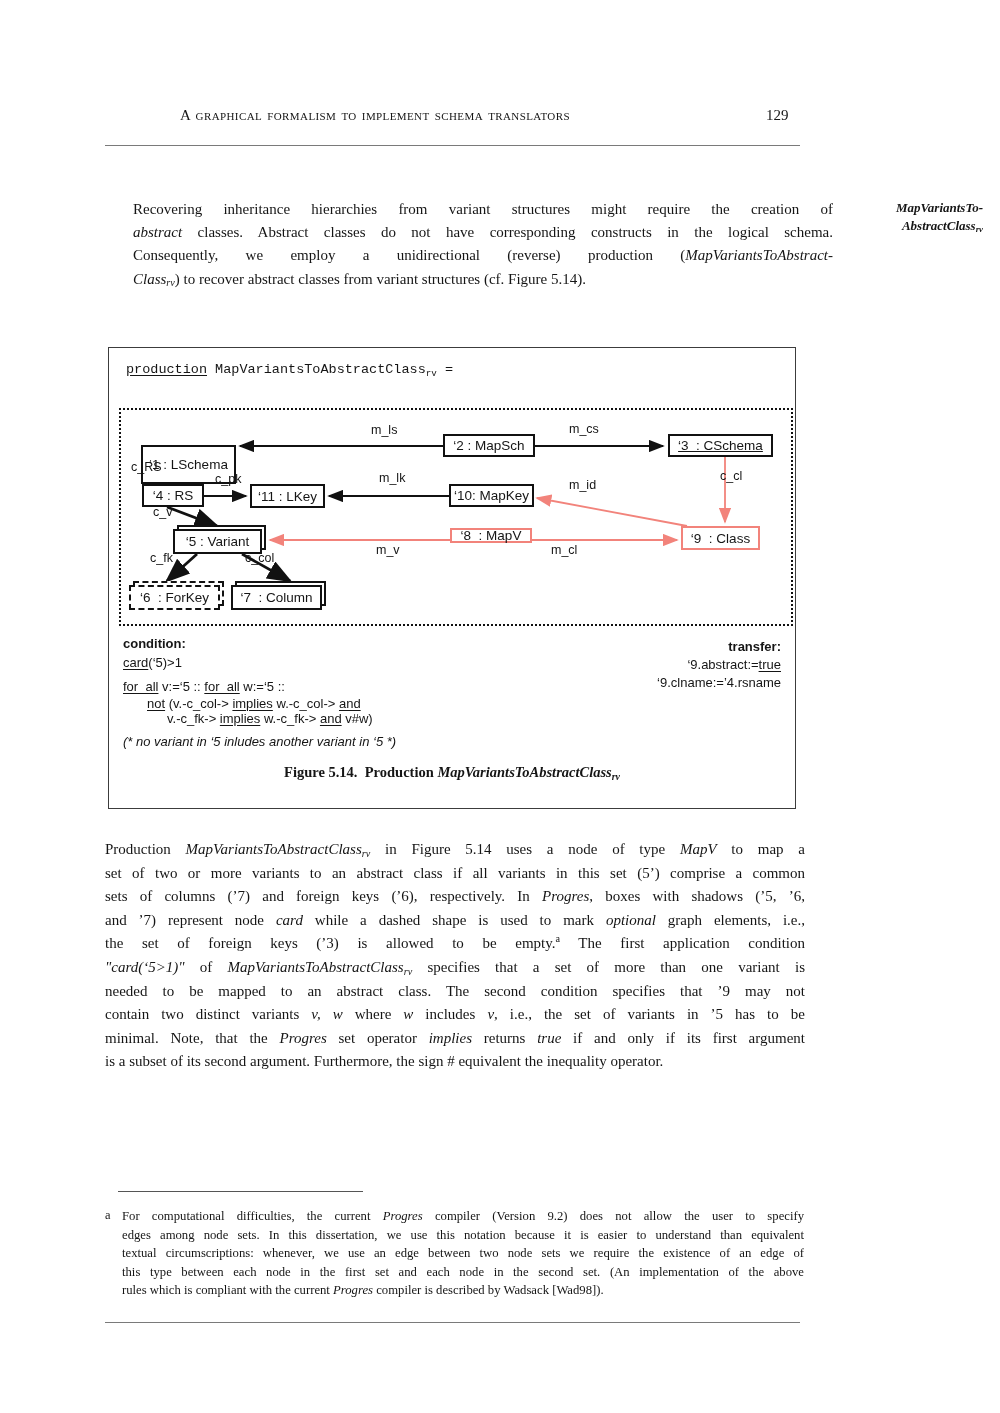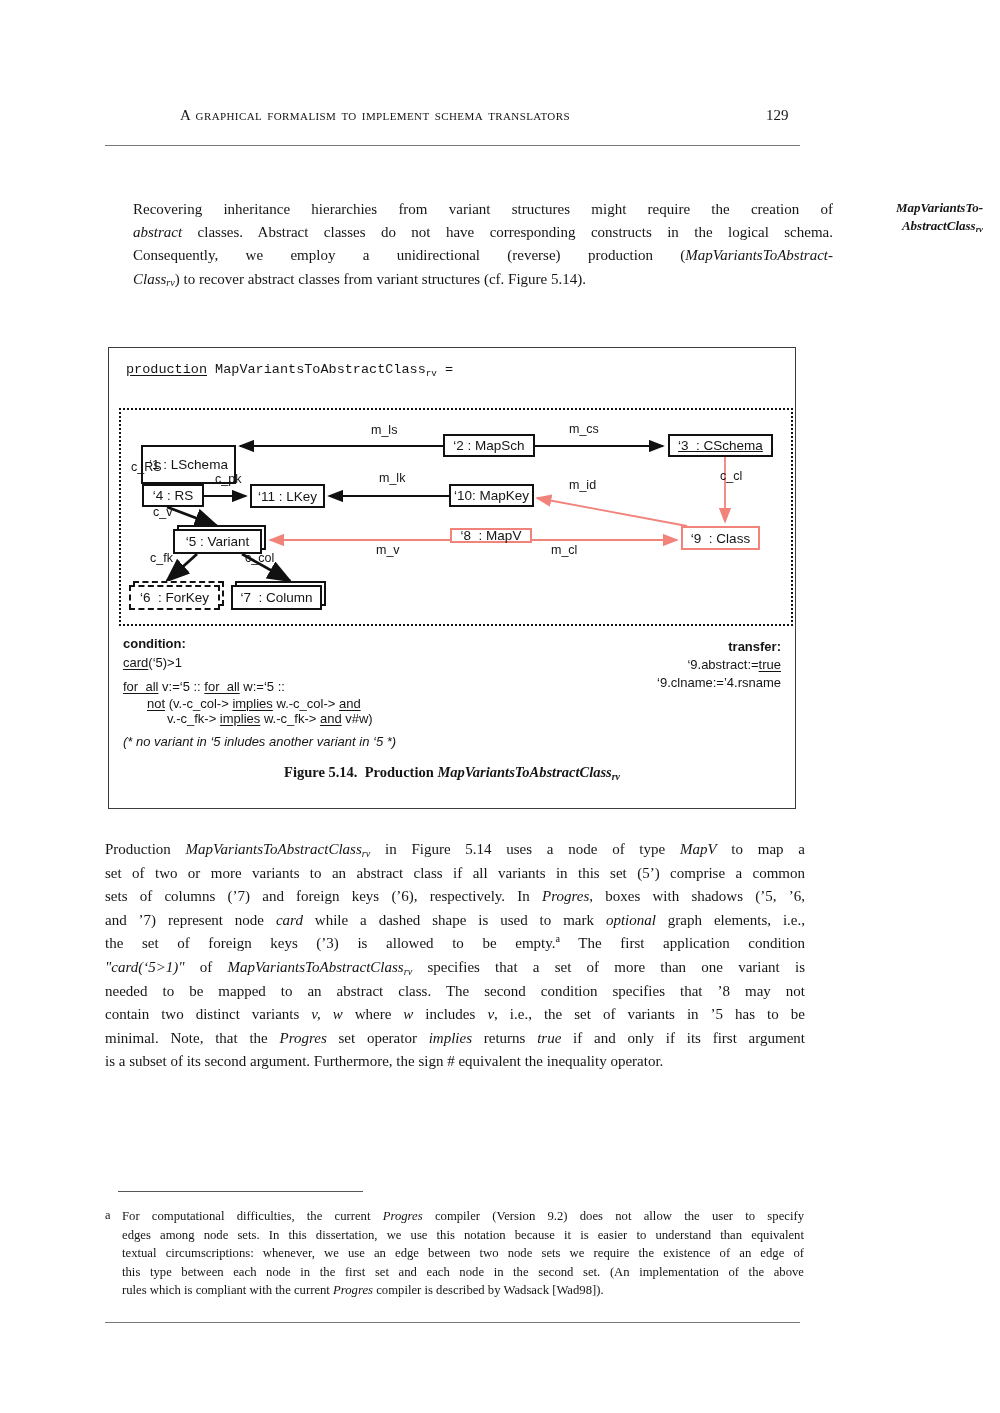--- a/index.html
+++ b/index.html
@@ -206,21 +206,21 @@
     <div class="caption"><span class="b">Figure 5.14.</span><span class="b">  Production </span><span class="bi">MapVariantsToAbstractClass</span><span class="bi sub">rv</span></div>
   </div>
 
   <div class="para p2">
       <div class="jline"><span>Production </span><span class="i">MapVariantsToAbstractClass</span><span class="i sub">rv</span><span> in Figure 5.14 uses a node of type </span><span class="i">MapV</span><span> to map a</span></div>
       <div class="jline"><span>set of two or more variants to an abstract class if all variants in this set (5’) comprise a common</span></div>
       <div class="jline"><span>sets of columns (’7) and foreign keys (’6), respectively. In </span><span class="i">Progres</span><span>, boxes with shadows (’5, ’6,</span></div>
       <div class="jline"><span>and ’7) represent node </span><span class="i">card</span><span> while a dashed shape is used to mark </span><span class="i">optional</span><span> graph elements, i.e.,</span></div>
       <div class="jline"><span>the set of foreign keys (’3) is allowed to be empty.</span><span class="sup">a</span><span> The first application condition</span></div>
       <div class="jline"><span class="i">"card(‘5&gt;1)"</span><span> of </span><span class="i">MapVariantsToAbstractClass</span><span class="i sub">rv</span><span> specifies that a set of more than one variant is</span></div>
-      <div class="jline"><span>needed to be mapped to an abstract class. The second condition specifies that ’8 may not</span></div>
+      <div class="jline"><span>needed to be mapped to an abstract class. The second condition specifies that ’9 may not</span></div>
       <div class="jline"><span>contain two distinct variants </span><span class="i">v, w</span><span> where </span><span class="i">w</span><span> includes </span><span class="i">v</span><span>, i.e., the set of variants in ’5 has to be</span></div>
       <div class="jline"><span>minimal. Note, that the </span><span class="i">Progres</span><span> set operator </span><span class="i">implies</span><span> returns </span><span class="i">true</span><span> if and only if its first argument</span></div>
       <div class="lline"><span>is a subset of its second argument. Furthermore, the sign # equivalent the inequality operator.</span></div>
     </div>
 
   <div class="fn-rule"></div>
   <div class="fn-marker">a</div>
   <div class="footnote">
       <div class="jline"><span>For computational difficulties, the current </span><span class="i">Progres</span><span> compiler (Version 9.2) does not allow the user to specify</span></div>
       <div class="jline"><span>edges among node sets. In this dissertation, we use this notation because it is easier to understand than equivalent</span></div>

